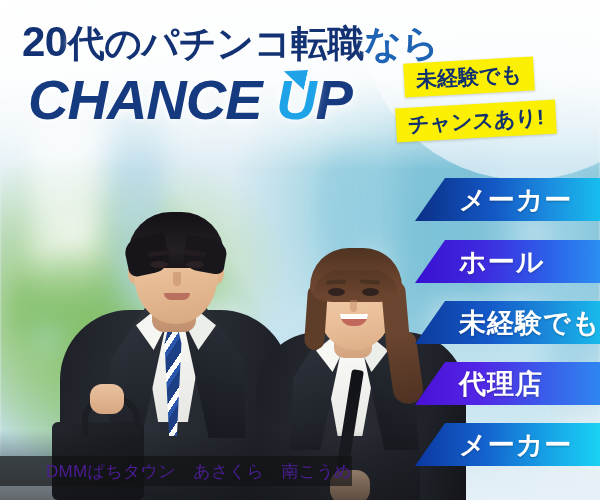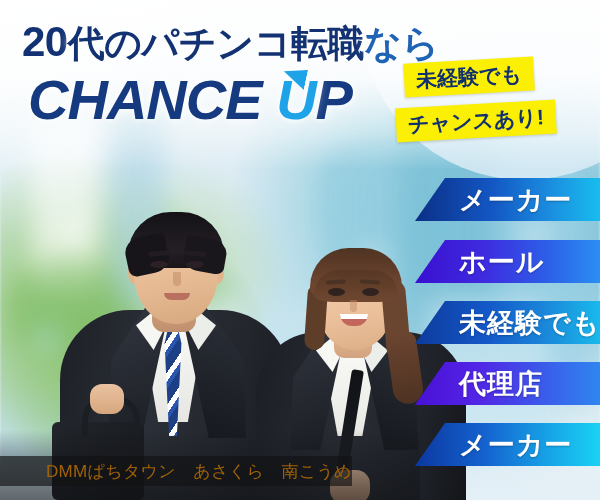--- a/index.html
+++ b/index.html
@@ -252,21 +252,21 @@
   .tag3{top:362px;left:415px;background:linear-gradient(90deg,#4a10d6 0%,#5225e6 34%,#3a5cea 70%,#2f86f0 100%);}
   .tag4{top:423px;left:415px;background:linear-gradient(90deg,#0c37a0 0%,#1463cf 38%,#16a3e6 72%,#1ad2f4 100%);}
 
   
   .credit-bar{
     position:absolute;left:0;top:456px;width:352px;height:30px;
     background:rgba(18,18,20,.66);
     display:flex;align-items:center;
   }
   .credit-text{
-    color:#a16207;font-size:17px;font-weight:400;white-space:nowrap;margin-left:46px;letter-spacing:.3px;
+    color:#4c1d95;font-size:17px;font-weight:400;white-space:nowrap;margin-left:46px;letter-spacing:.3px;
   }
 </style>
 </head>
 <body>
 
 <div id="banner">
 
   <div class="bg-base"></div>
   <div class="bg-blur-shapes">
     <div class="bs bs1"></div>

